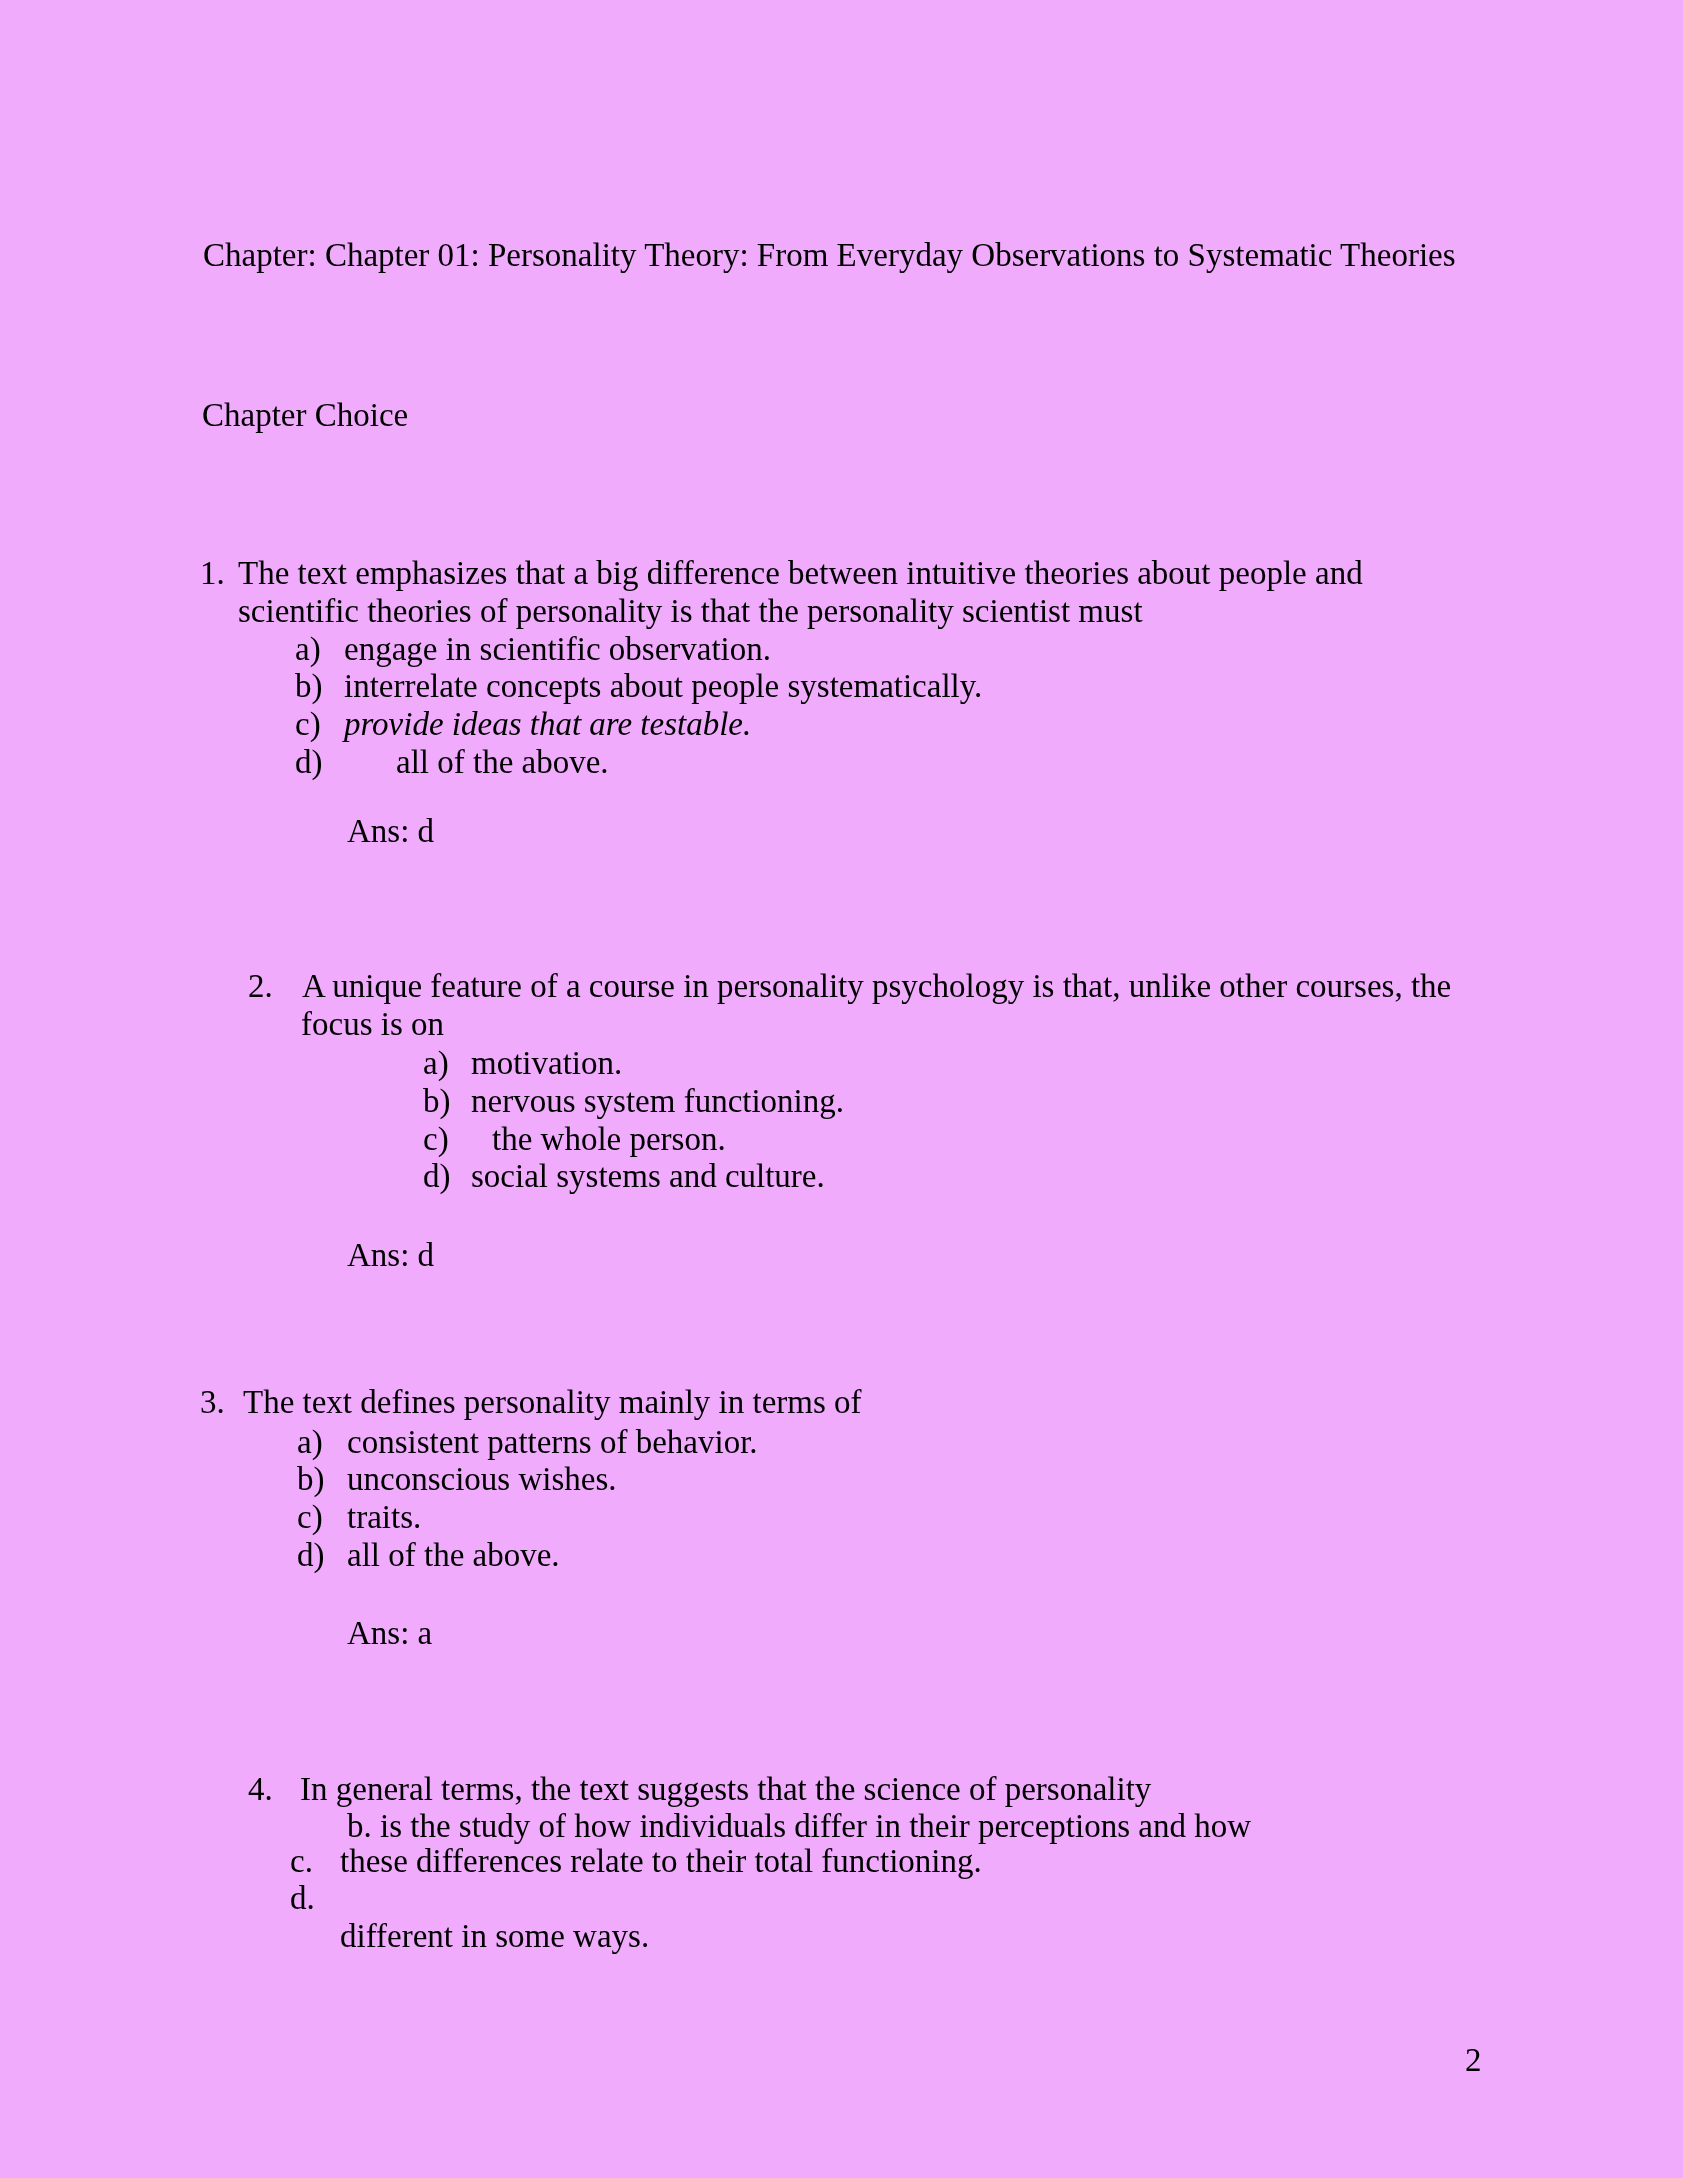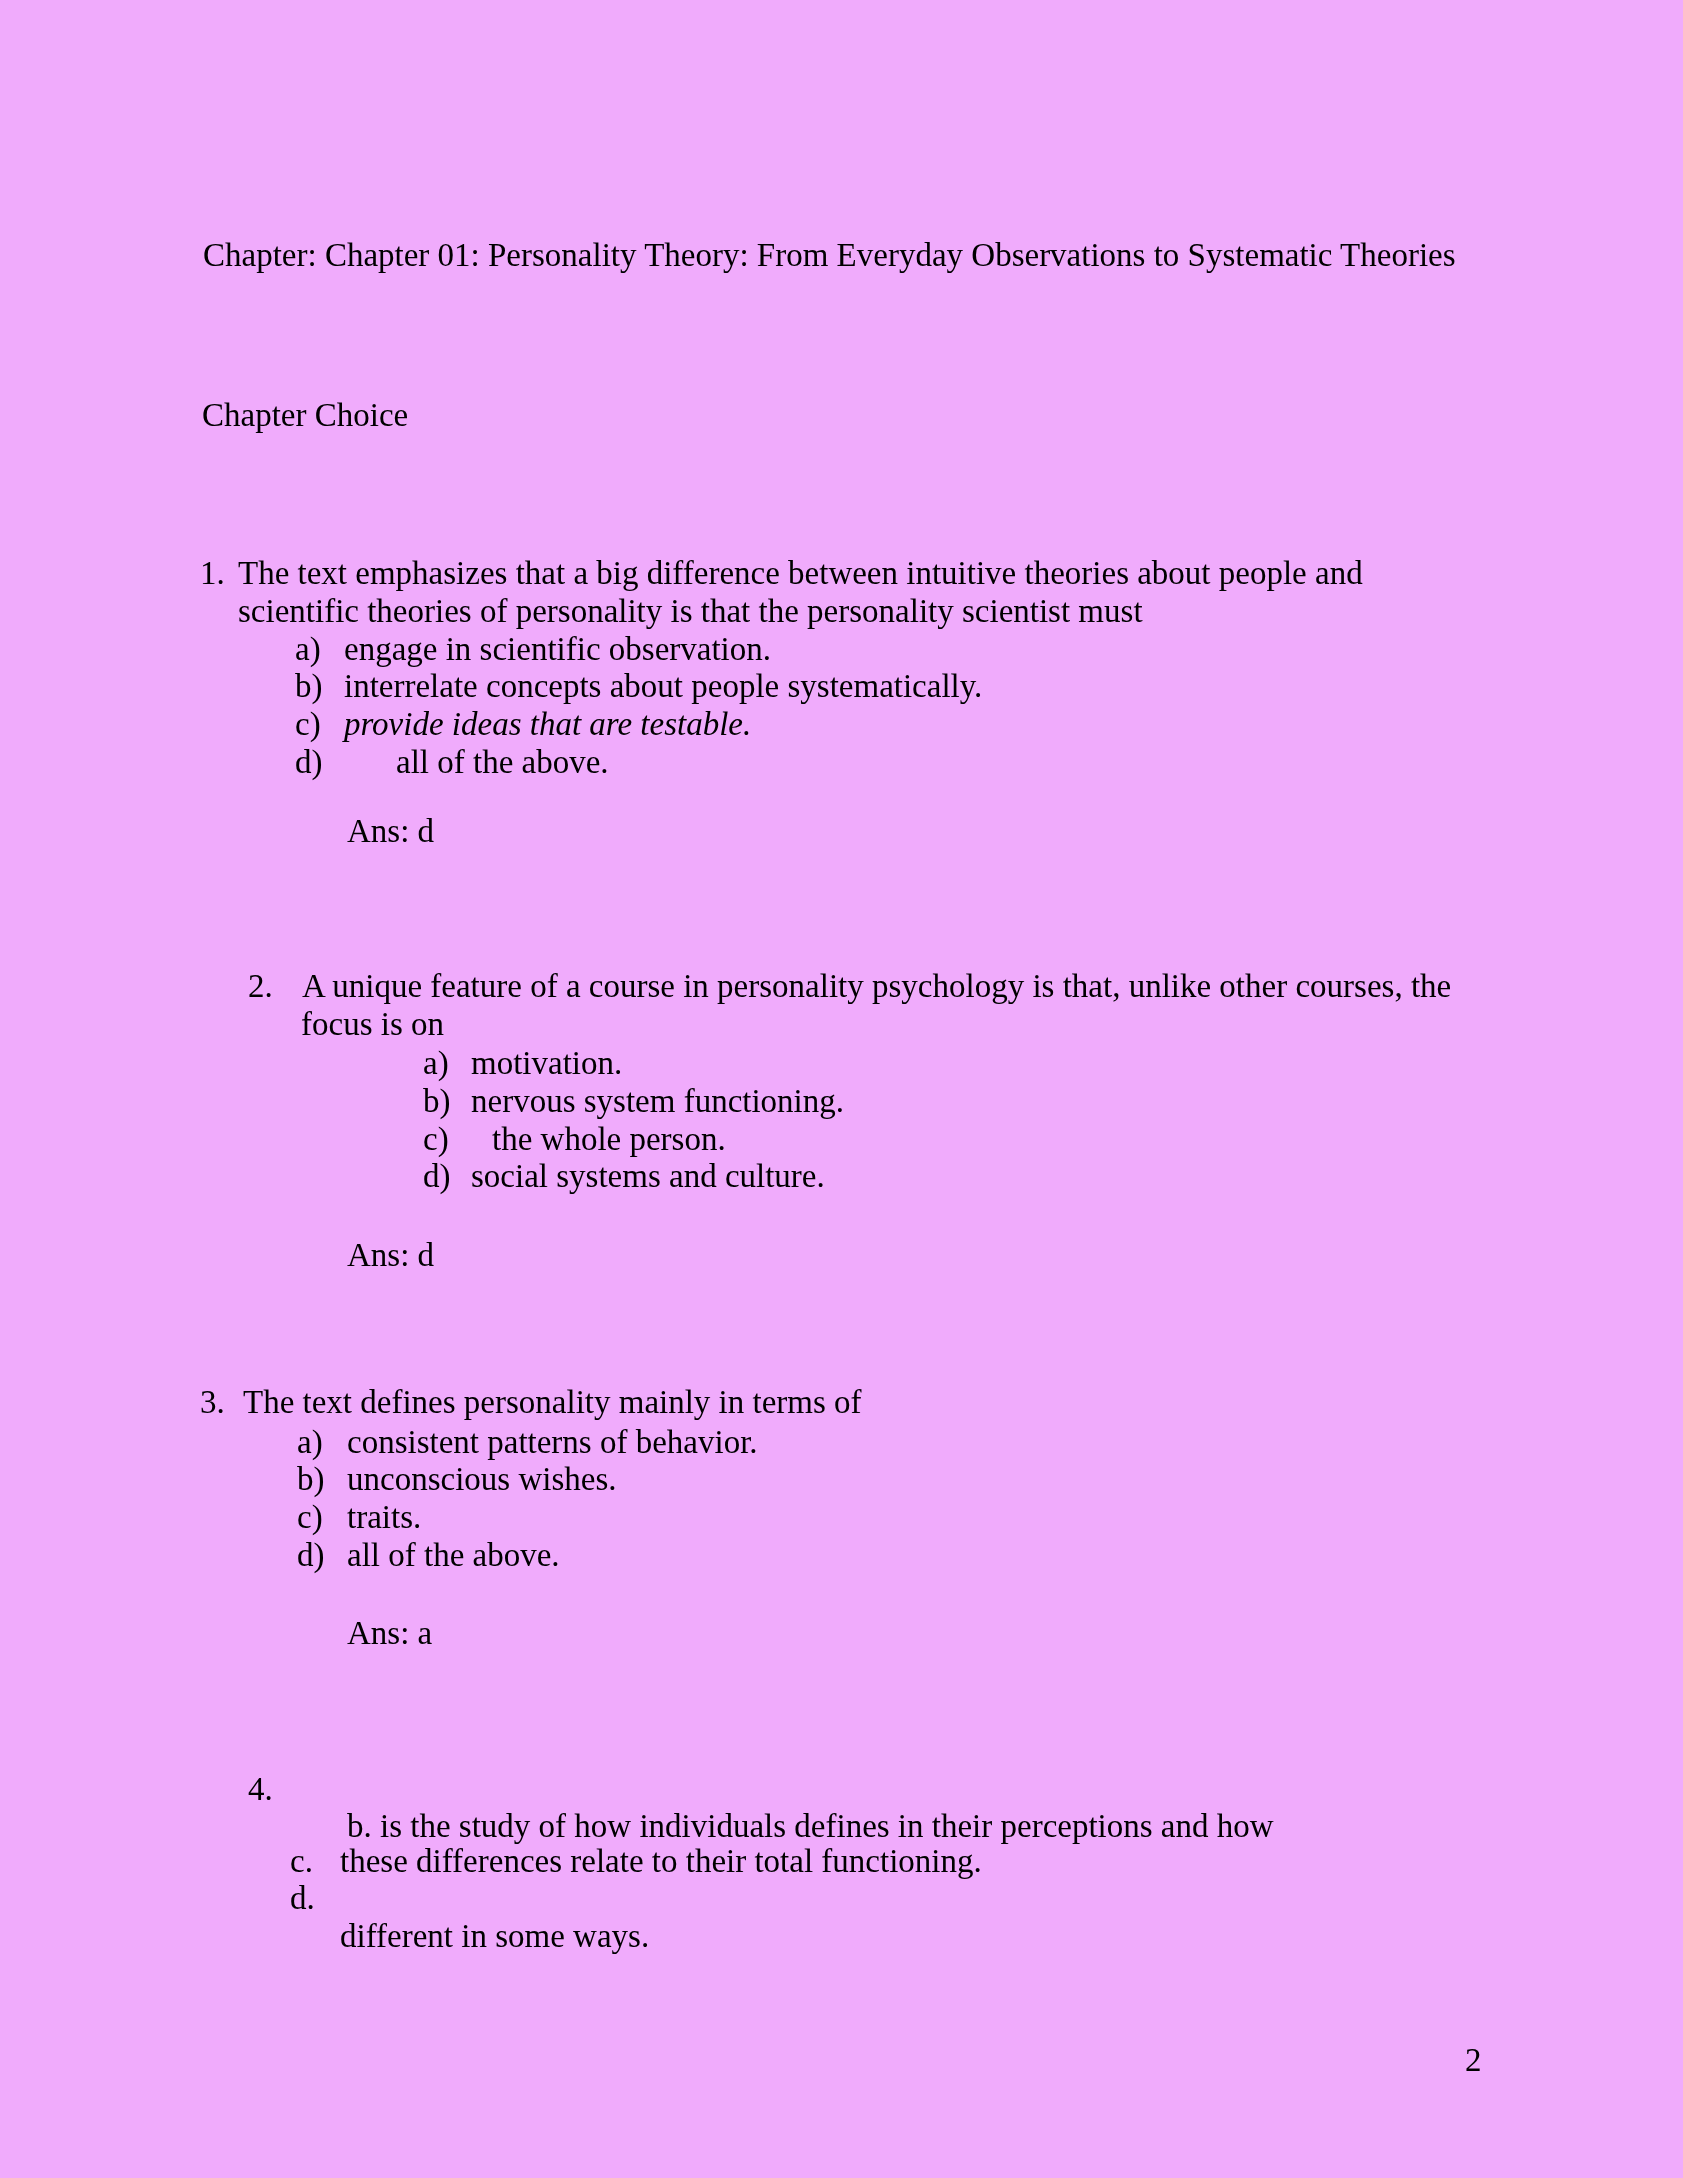--- a/index.html
+++ b/index.html
@@ -67,22 +67,23 @@
   <span class="t" style="left:347px; top:1423px;">consistent patterns of behavior.</span>
   <span class="t" style="left:297px; top:1460px;">b)</span>
   <span class="t" style="left:347px; top:1460px;">unconscious wishes.</span>
   <span class="t" style="left:297px; top:1498px;">c)</span>
   <span class="t" style="left:347px; top:1498px;">traits.</span>
   <span class="t" style="left:297px; top:1536px;">d)</span>
   <span class="t" style="left:347px; top:1536px;">all of the above.</span>
   <span class="t" style="left:347px; top:1614px;">Ans: a</span>
 
   <span class="t" style="left:248px; top:1770px;">4.</span>
+  <span class="t" style="left:300px; top:1770px;">In general terms, the text suggests that the science of personality</span>
   <span class="t" style="left:347px; top:1807px;">b.</span>
-  <span class="t" style="left:380px; top:1807px;">is the study of how individuals defines in their perceptions and how</span>
+  <span class="t" style="left:380px; top:1807px;">is the study of how individuals differ in their perceptions and how</span>
   <span class="t" style="left:290px; top:1842px;">c.</span>
   <span class="t" style="left:340px; top:1842px;">these differences relate to their total functioning.</span>
   <span class="t" style="left:290px; top:1879px;">d.</span>
   <span class="t" style="left:340px; top:1917px;">different in some ways.</span>
 
   <span class="t" style="left:1465px; top:2041px;">2</span>
 
 </div>
 
 

